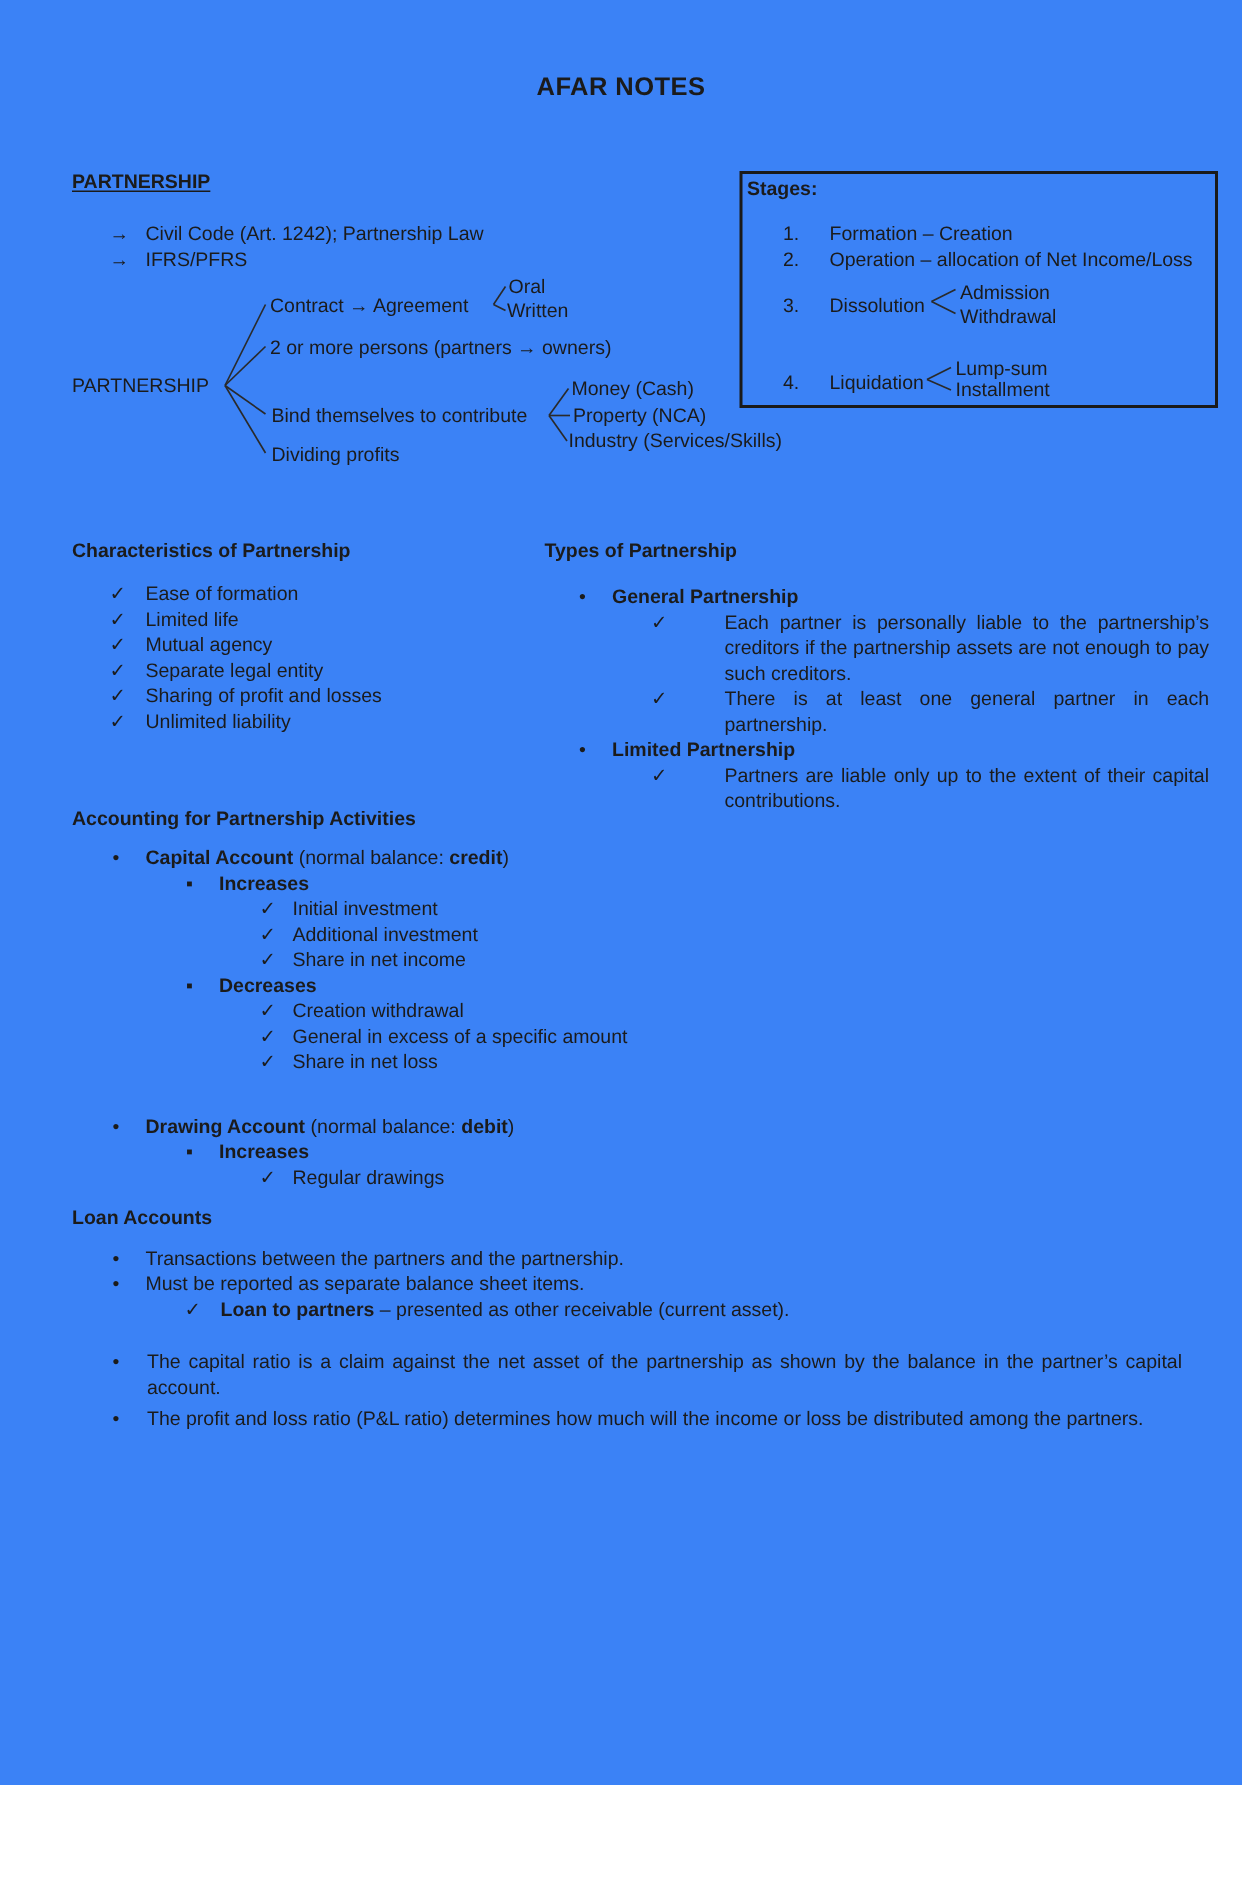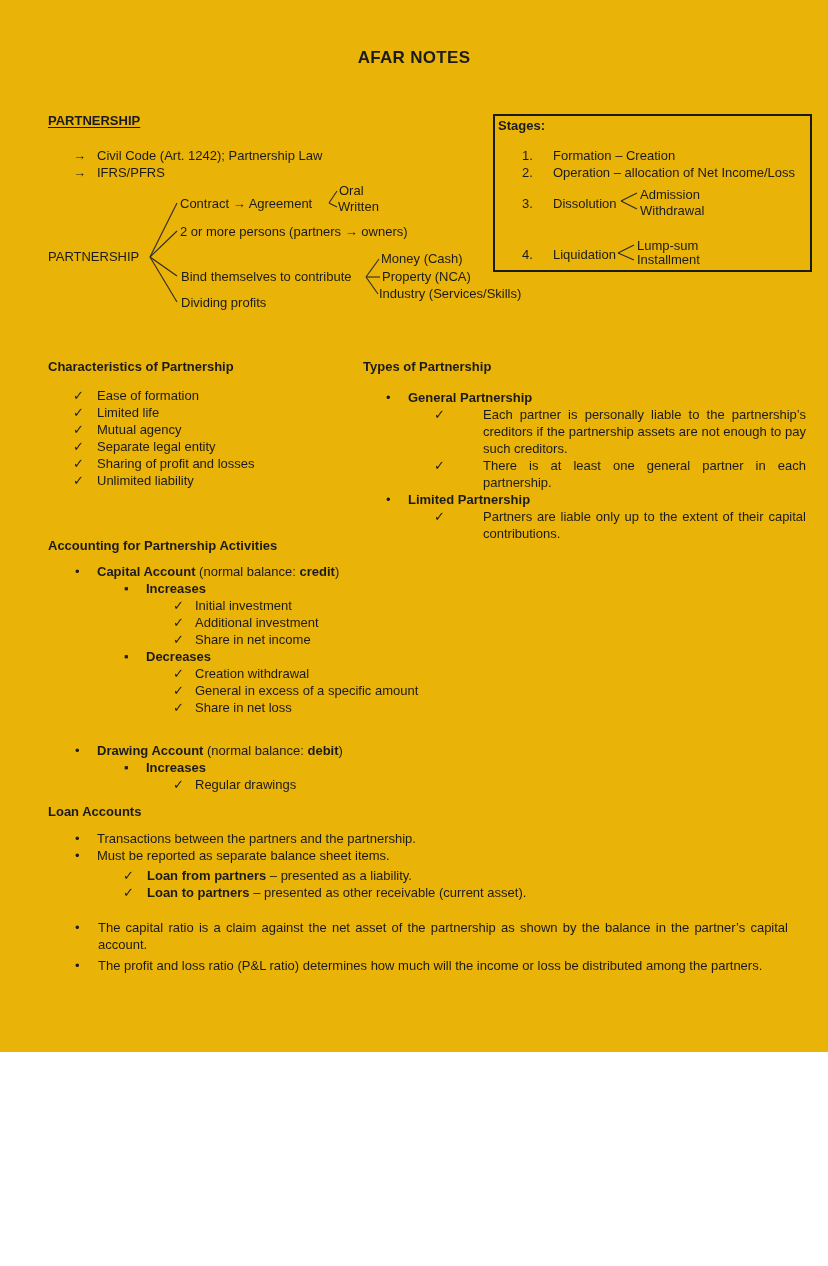--- a/index.html
+++ b/index.html
@@ -1,18 +1,18 @@
 <!DOCTYPE html>
 <html><head>
 <meta charset="utf-8">
 <style>
   * { margin:0; padding:0; box-sizing:border-box; }
   html,body { background:#ffffff; }
   body { font-family:"Liberation Sans","DejaVu Sans",sans-serif; color:#1b1b1b; }
-  #page { position:relative; width:828px; height:1052px; background:#eab308; overflow:hidden;
+  #page { position:relative; width:828px; height:1190px; background:#3b82f6; overflow:hidden;
           font-size:13px; line-height:17px; }
   .abs { position:absolute; white-space:nowrap; }
   .b { font-weight:bold; }
   #doc-title { top:48px; left:0; width:828px; text-align:center; font-size:17px; font-weight:bold; line-height:20px; letter-spacing:0.3px; }
   #ph { top:112px; left:48px; font-weight:bold; text-decoration:underline; text-underline-offset:2px; }
   .ref-row { left:73px; }
   .ref-arrow { display:inline-block; width:24px; }
   
   #stages-box { position:absolute; left:493px; top:114px; width:319px; height:158px; border:2px solid #1a1a1a; }
   #stages-heading { left:498px; top:117px; font-weight:bold; }
@@ -148,21 +148,20 @@
     <div class="lvl3"><span class="mk">✓</span><span>General in excess of a specific amount</span></div>
     <div class="lvl3"><span class="mk">✓</span><span>Share in net loss</span></div>
 
     <div class="lvl1 mt14"><span class="mk">•</span><span class="b">Drawing Account</span><span> (normal balance: </span><span class="b">debit</span><span>)</span></div>
     <div class="lvl2"><span class="mk">▪</span><span class="b">Increases</span></div>
     <div class="lvl3"><span class="mk">✓</span><span>Regular drawings</span></div>
 
     <div class="sec-heading mt10">Loan Accounts</div>
     <div class="lvl1 mt10"><span class="mk">•</span><span>Transactions between the partners and the partnership.</span></div>
     <div class="lvl1"><span class="mk">•</span><span>Must be reported as separate balance sheet items.</span></div>
-    <div class="lvl2c mt3"><span class="mk">✓</span><span class="b">Loan from partners</span><span> – presented as a liability.</span></div>
     <div class="lvl2c"><span class="mk">✓</span><span class="b">Loan to partners</span><span> – presented as other receivable (current asset).</span></div>
 
     <div class="note mt18">
         <span class="mk">•</span>
         <div class="para just">The capital ratio is a claim against the net asset of the partnership as shown by the balance in the partner’s capital account.</div>
       </div>
     <div class="note mt4">
         <span class="mk">•</span>
         <div class="para">The profit and loss ratio (P&amp;L ratio) determines how much will the income or loss be distributed among the partners.</div>
       </div>

